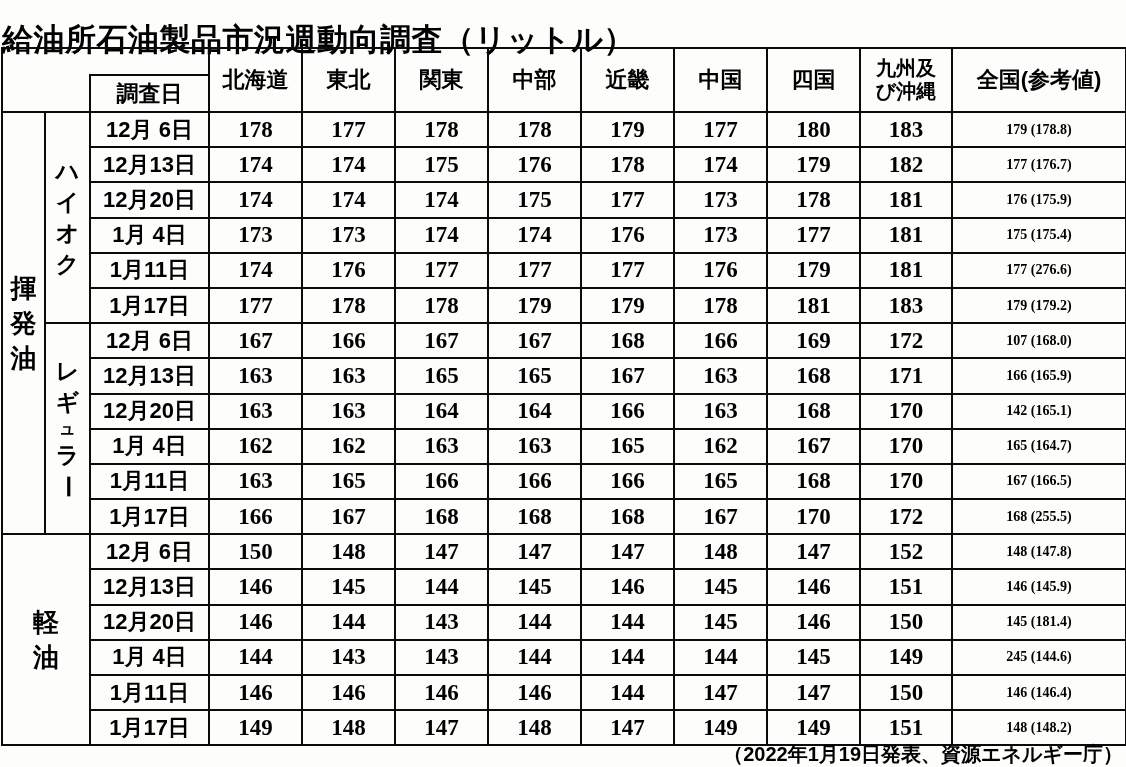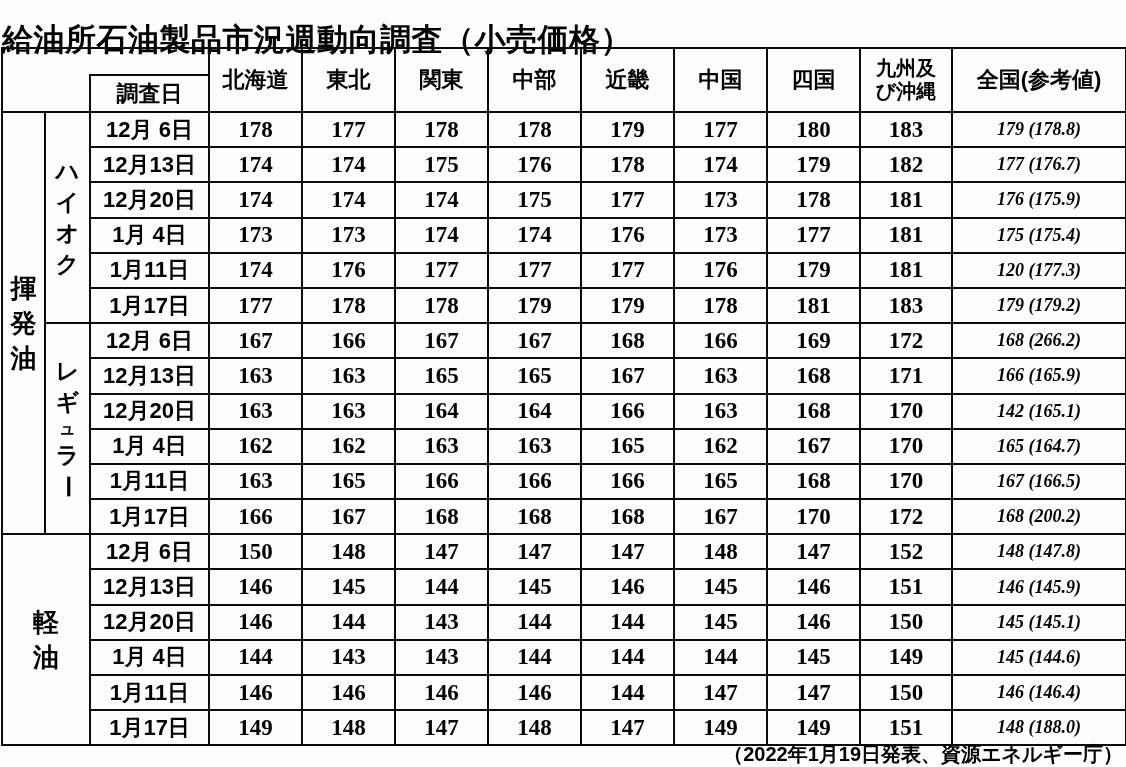--- a/index.html
+++ b/index.html
@@ -53,23 +53,22 @@
     font-family: Liberation Sans, sans-serif;
     font-size: 22px; font-weight: 700;
     white-space: pre;
   }
   .val-cell {
     font-family: "Liberation Serif", "DejaVu Serif", serif;
     font-size: 23px; font-weight: 700;
   }
   .nat-cell {
     font-family: "Liberation Serif", "DejaVu Serif", serif;
-    font-size: 18px; font-weight: 700;
+    font-size: 14px; font-weight: 700;
     white-space: pre;
-    font-style: italic;
   }
   .vstack {
     display: flex; flex-direction: column;
     align-items: center; justify-content: space-evenly;
     height: 100%;
     font-weight: 700;
   }
   .vstack.cat { font-size: 26px; }
   .vstack.sub { font-size: 23px; }
   .vstack .small-kana { font-size: 0.72em; }
@@ -83,21 +82,21 @@
   .footnote-right {
     position: absolute; right: 3px; top: 741px;
     font-size: 20px; font-weight: 900;
     white-space: nowrap;
     margin-left: 29px;
   }
 </style>
 </head>
 <body>
 
-<h1 class="page-title">給油所石油製品市況週動向調査（小売価格）</h1>
+<h1 class="page-title">給油所石油製品市況週動向調査（リットル）</h1>
 
 <table class="price-table">
   <colgroup>
     <col style="width:43px">
       <col style="width:45px">
       <col style="width:119px">
     <col style="width:93px">
       <col style="width:93px">
       <col style="width:93px">
     <col style="width:93px">
@@ -192,21 +191,21 @@
       <tr>
         <td class="date-cell">1月11日</td>
         <td class="val-cell">174</td>
         <td class="val-cell">176</td>
         <td class="val-cell">177</td>
         <td class="val-cell">177</td>
         <td class="val-cell">177</td>
         <td class="val-cell">176</td>
         <td class="val-cell">179</td>
         <td class="val-cell">181</td>
-        <td class="nat-cell">120 (177.3)</td>
+        <td class="nat-cell">177 (276.6)</td>
       </tr>
       <tr>
         <td class="date-cell">1月17日</td>
         <td class="val-cell">177</td>
         <td class="val-cell">178</td>
         <td class="val-cell">178</td>
         <td class="val-cell">179</td>
         <td class="val-cell">179</td>
         <td class="val-cell">178</td>
         <td class="val-cell">181</td>
@@ -225,21 +224,21 @@
         </td>
         <td class="date-cell">12月 6日</td>
         <td class="val-cell">167</td>
         <td class="val-cell">166</td>
         <td class="val-cell">167</td>
         <td class="val-cell">167</td>
         <td class="val-cell">168</td>
         <td class="val-cell">166</td>
         <td class="val-cell">169</td>
         <td class="val-cell">172</td>
-        <td class="nat-cell">168 (266.2)</td>
+        <td class="nat-cell">107 (168.0)</td>
       </tr>
       <tr>
         <td class="date-cell">12月13日</td>
         <td class="val-cell">163</td>
         <td class="val-cell">163</td>
         <td class="val-cell">165</td>
         <td class="val-cell">165</td>
         <td class="val-cell">167</td>
         <td class="val-cell">163</td>
         <td class="val-cell">168</td>
@@ -285,21 +284,21 @@
       <tr>
         <td class="date-cell">1月17日</td>
         <td class="val-cell">166</td>
         <td class="val-cell">167</td>
         <td class="val-cell">168</td>
         <td class="val-cell">168</td>
         <td class="val-cell">168</td>
         <td class="val-cell">167</td>
         <td class="val-cell">170</td>
         <td class="val-cell">172</td>
-        <td class="nat-cell">168 (200.2)</td>
+        <td class="nat-cell">168 (255.5)</td>
       </tr>
       <tr>
         <td rowspan="6" colspan="2">
           <div class="vstack cat">
             <span>軽</span>
             <span>油</span>
           </div>
         </td>
         <td class="date-cell">12月 6日</td>
         <td class="val-cell">150</td>
@@ -327,33 +326,33 @@
       <tr>
         <td class="date-cell">12月20日</td>
         <td class="val-cell">146</td>
         <td class="val-cell">144</td>
         <td class="val-cell">143</td>
         <td class="val-cell">144</td>
         <td class="val-cell">144</td>
         <td class="val-cell">145</td>
         <td class="val-cell">146</td>
         <td class="val-cell">150</td>
-        <td class="nat-cell">145 (145.1)</td>
+        <td class="nat-cell">145 (181.4)</td>
       </tr>
       <tr>
         <td class="date-cell">1月 4日</td>
         <td class="val-cell">144</td>
         <td class="val-cell">143</td>
         <td class="val-cell">143</td>
         <td class="val-cell">144</td>
         <td class="val-cell">144</td>
         <td class="val-cell">144</td>
         <td class="val-cell">145</td>
         <td class="val-cell">149</td>
-        <td class="nat-cell">145 (144.6)</td>
+        <td class="nat-cell">245 (144.6)</td>
       </tr>
       <tr>
         <td class="date-cell">1月11日</td>
         <td class="val-cell">146</td>
         <td class="val-cell">146</td>
         <td class="val-cell">146</td>
         <td class="val-cell">146</td>
         <td class="val-cell">144</td>
         <td class="val-cell">147</td>
         <td class="val-cell">147</td>
@@ -363,19 +362,19 @@
       <tr>
         <td class="date-cell">1月17日</td>
         <td class="val-cell">149</td>
         <td class="val-cell">148</td>
         <td class="val-cell">147</td>
         <td class="val-cell">148</td>
         <td class="val-cell">147</td>
         <td class="val-cell">149</td>
         <td class="val-cell">149</td>
         <td class="val-cell">151</td>
-        <td class="nat-cell">148 (188.0)</td>
+        <td class="nat-cell">148 (148.2)</td>
       </tr>
     </tbody>
 </table>
 
 <div class="footnote-left">※店頭現金価格（税込み）。単位：円/リットル</div>
 <div class="footnote-right">（2022年1月19日発表、資源エネルギー庁）</div>
 
 </body></html>

